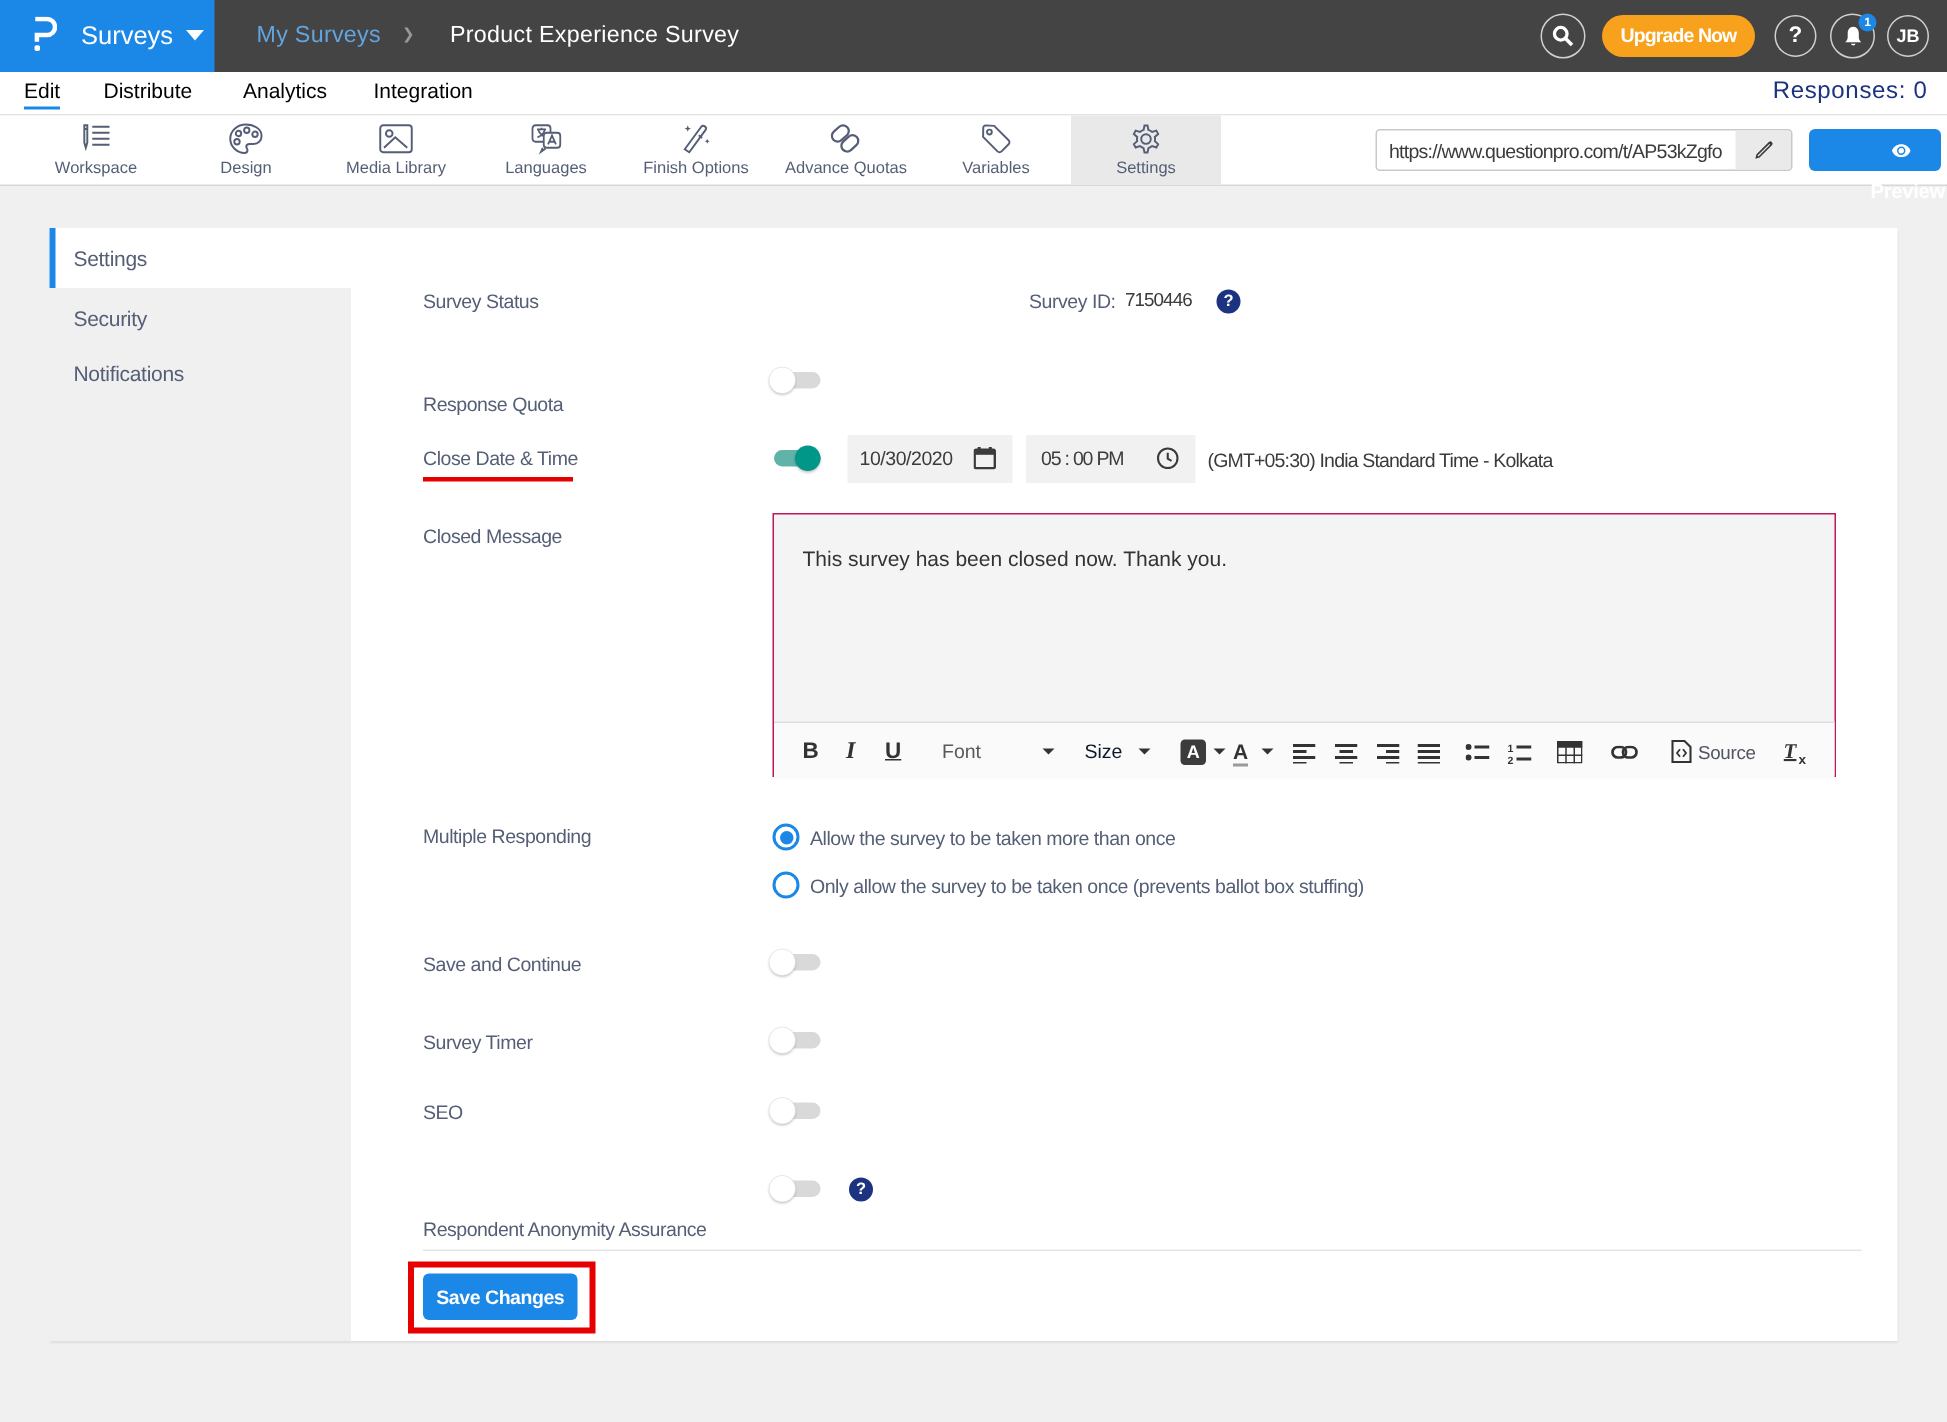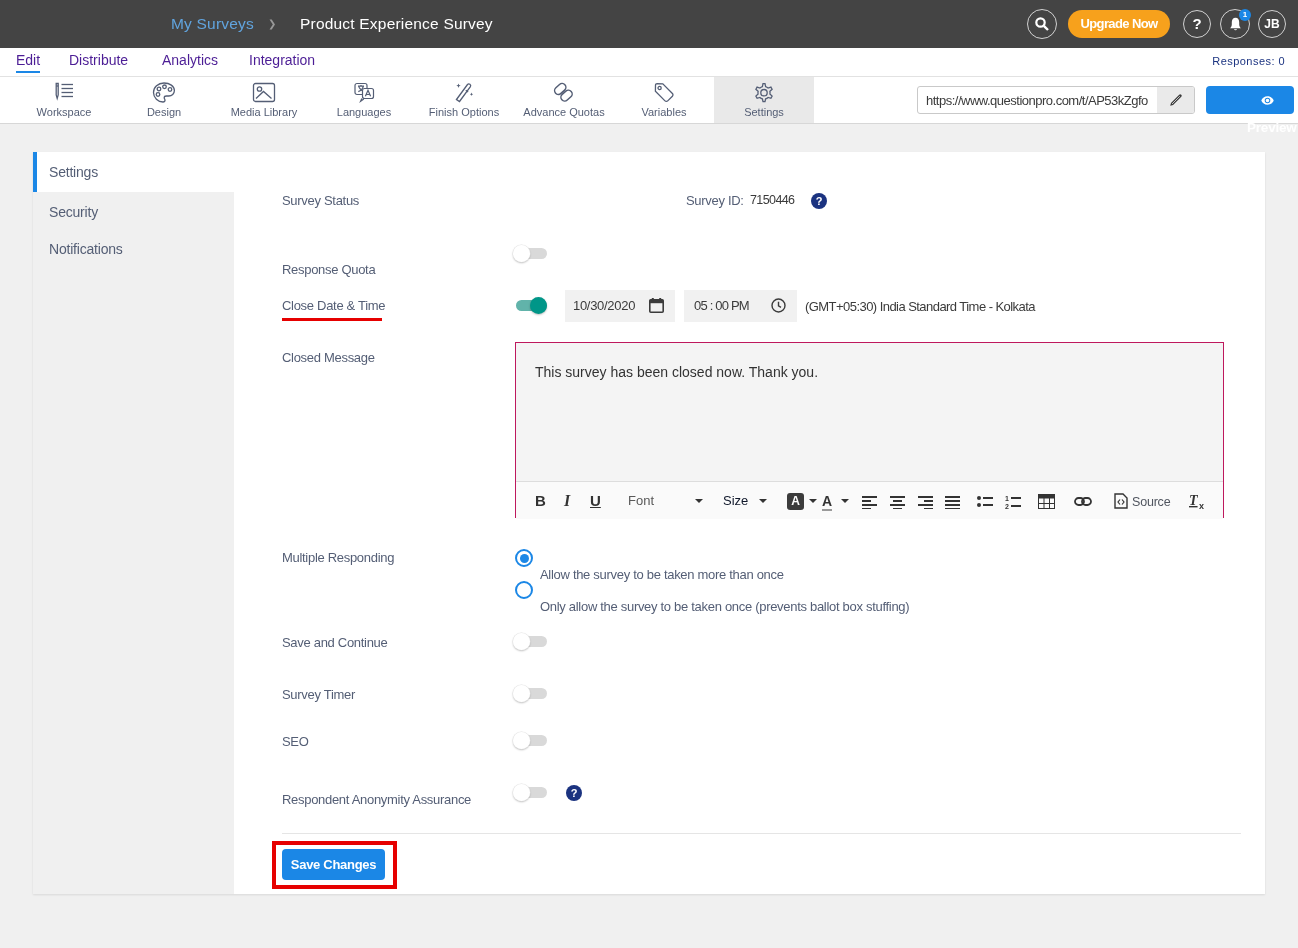--- a/index.html
+++ b/index.html
@@ -15,23 +15,23 @@
 .crumb { position:absolute; top:0; height:48px; line-height:48px; font-size:15.5px; letter-spacing:0.2px; }
 .crumb.a { left:171px; color:#61a4de; }
 .crumb.sep { left:268px; color:#999; font-size:10px; }
 .crumb.b { left:300px; color:#fff; }
 .circbtn { position:absolute; top:9px; width:30px; height:30px; border:1px solid rgba(255,255,255,0.75); border-radius:50%; color:#fff; text-align:center; }
 .upgrade { position:absolute; left:1068px; top:10px; width:102px; height:28px; background:#f7a11c; border-radius:14px; color:#fff; font-size:13px; letter-spacing:-0.6px; font-weight:bold; text-align:center; line-height:28px; }
 .badge { position:absolute; left:1239px; top:9px; width:12px; height:12px; background:#1b87e6; border-radius:50%; color:#fff; font-size:8px; font-weight:bold; text-align:center; line-height:12px; }
 
 
 .tabs { position:absolute; left:0; top:48px; width:1298px; height:29px; background:#fff; border-bottom:1px solid #e2e2e2; }
-.tab { position:absolute; top:0; height:25px; line-height:25px; font-size:14px; color:#4c1d95; }
+.tab { position:absolute; top:0; height:25px; line-height:25px; font-size:14px; color:#000000; }
 .tab.active { border-bottom:2px solid #1b87e6; }
-.responses { position:absolute; right:13px; top:0; height:28px; line-height:26px; font-size:11px; letter-spacing:0.45px; color:#1b3380; }
+.responses { position:absolute; right:13px; top:0; height:28px; line-height:26px; font-size:16px; letter-spacing:0.45px; color:#1b3380; }
 
 
 .toolbar { position:absolute; left:0; top:77px; width:1298px; height:47px; background:#fff; border-bottom:1px solid #d7d7d7; }
 .titem { position:absolute; top:0; width:100px; height:46px; text-align:center; }
 .titem .ic { position:absolute; left:0; top:5px; width:100px; height:22px; }
 .titem .lbl { position:absolute; left:-10px; top:29px; width:120px; font-size:11px; color:#545e75; }
 .titem.active { background:#e9e9e9; }
 .urlbox { position:absolute; left:917px; top:9px; width:278px; height:28px; background:#fff; border:1px solid #c9c9c9; border-radius:3px; }
 .urlbox .txt { position:absolute; left:8px; top:6px; font-size:13px; letter-spacing:-0.5px; color:#3b3b3b; white-space:nowrap; overflow:hidden; width:233px; }
 .urlbox .pen { position:absolute; right:0; top:0; width:37px; height:26px; background:#eaeaea; border-radius:0 2px 2px 0; }
@@ -65,32 +65,40 @@
 .editor { position:absolute; left:482px; top:190px; width:709px; height:176px; background:#f4f4f4; border:1px solid #be185d; }
 .editor .content { position:absolute; left:0; top:0; width:707px; height:138px; font-size:14px; color:#333; }
 .editor .ebar { position:absolute; left:0; top:138px; width:707px; height:38px; background:#fafafa; border-top:1px solid #ddd; }
 .ebar .eb { position:absolute; top:10px; line-height:18px; color:#333; }
 .ebar .ecar { position:absolute; top:17px; width:0; height:0; border-left:4px solid transparent; border-right:4px solid transparent; border-top:4.5px solid #333; }
 .ebar .ebi { position:absolute; top:13px; }
 
 
 .radio { position:absolute; width:18px; height:18px; border:2px solid #1b87e6; border-radius:50%; background:#fff; }
 .radio.sel::after { content:""; position:absolute; left:2.5px; top:2.5px; width:9px; height:9px; border-radius:50%; background:#1b87e6; }
-.rlabel { position:absolute; left:507px; font-size:13px; letter-spacing:-0.3px; color:#545e75;margin-top:16px; }
+.rlabel { position:absolute; left:507px; font-size:13px; letter-spacing:-0.3px; color:#545e75; }
 
 .divider { position:absolute; left:249px; top:681px; width:959px; height:1px; background:#e5e5e5; }
 .redrect { position:absolute; left:239px; top:689px; width:125px; height:48px; border:4px solid #e60000; }
 .savebtn { position:absolute; left:249px; top:697px; width:103px; height:31px; background:#1b87e6; border-radius:4px; color:#fff; font-size:13px; letter-spacing:-0.3px; font-weight:bold; text-align:center; line-height:31px; }
 
 .redline { position:absolute; left:249px; top:166px; width:100px; height:3px; background:#e60000; }
 </style>
 </head>
 <body>
 
 <div class="topbar">
+  <div class="logo">
+    <svg class="pmark" width="16" height="25" viewBox="0 0 16 25">
+      <path d="M1.5 1.6 L9.3 1.6 A 5.4 5.4 0 0 1 9.3 12.4 L2.6 12.4 L2.6 16.8" fill="none" stroke="#fff" stroke-width="3"></path>
+      <rect x="1.0" y="19.1" width="3.7" height="3.9" rx="1.3" fill="#fff"></rect>
+    </svg>
+    <span class="word">Surveys</span>
+    <span class="caret"></span>
+  </div>
   <span class="crumb a">My Surveys</span>
   <span class="crumb sep">❯</span>
   <span class="crumb b">Product Experience Survey</span>
   <div class="circbtn" style="left:1027px;">
     <svg width="16" height="16" viewBox="0 0 16 16" style="margin-top:6px;">
         <circle cx="6.5" cy="6.5" r="4.2" fill="none" stroke="#fff" stroke-width="2.2"></circle>
         <line x1="9.8" y1="9.8" x2="14" y2="14" stroke="#fff" stroke-width="2.4"></line>
       </svg>
   </div>
   <div class="upgrade">Upgrade Now</div>
@@ -364,21 +372,21 @@
       <div class="track"></div>
       <div class="knob"></div>
     </div>
 
   <div class="flabel" style="top:582px;">SEO</div>
   <div class="tgl" style="left:480px;top:579px;">
       <div class="track"></div>
       <div class="knob"></div>
     </div>
 
-  <div class="flabel" style="top:640px;">Respondent Anonymity Assurance</div>
+  <div class="flabel" style="top:660px;">Respondent Anonymity Assurance</div>
   <div class="tgl" style="left:480px;top:631px;">
       <div class="track"></div>
       <div class="knob"></div>
     </div>
   <div class="qmark" style="left:533px;top:633px;">?</div>
 
   <div class="divider"></div>
   <div class="redrect"></div>
   <div class="savebtn">Save Changes</div>
 </div>

